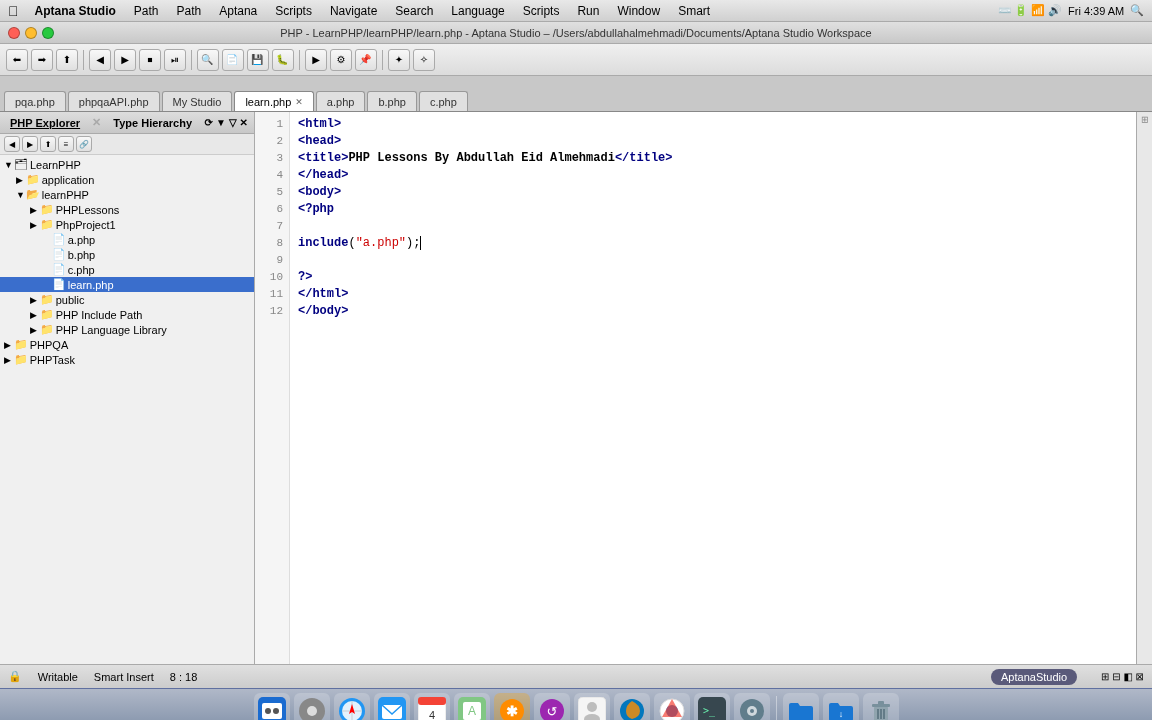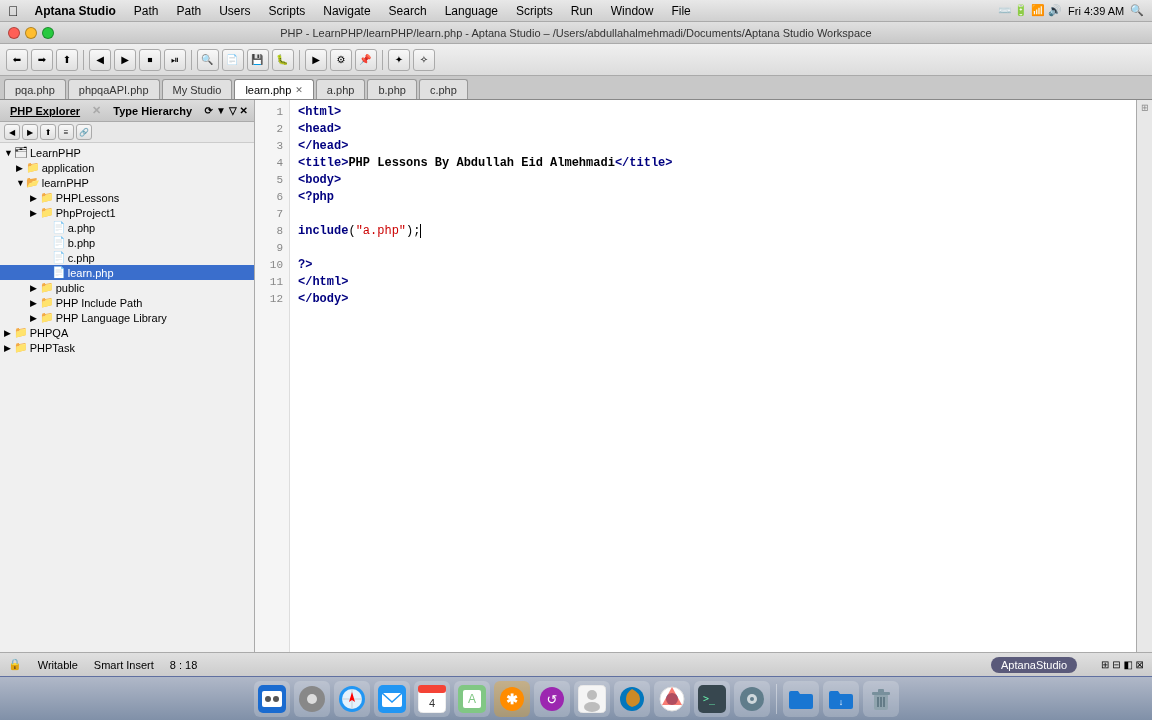--- a/index.html
+++ b/index.html
@@ -78,21 +78,21 @@
       border: 1px solid #aaa;
       border-radius: 3px;
       display: flex; align-items: center; justify-content: center;
       font-size: 10px;
       cursor: pointer;
     }
     .toolbar-separator { width: 1px; height: 20px; background: #aaa; margin: 0 2px; }
 
     
     .tabbar {
-      height: 24px;
+      height: 36px;
       background: #c8c8c8;
       display: flex;
       align-items: flex-end;
       padding: 0 4px;
       border-bottom: 1px solid #888;
     }
     .tab {
       height: 20px;
       padding: 0 10px;
       font-size: 11px;
@@ -245,29 +245,29 @@
     ::-webkit-scrollbar-thumb { background: #aaa; border-radius: 4px; }
   </style>
 </head>
 <body>
 
 <div class="menubar">
   <span class="menubar-apple"></span>
   <span class="menubar-item menubar-app">Aptana Studio</span>
   <span class="menubar-item">Path</span>
   <span class="menubar-item">Path</span>
-  <span class="menubar-item">Users</span>
+  <span class="menubar-item">Aptana</span>
   <span class="menubar-item">Scripts</span>
   <span class="menubar-item">Navigate</span>
   <span class="menubar-item">Search</span>
   <span class="menubar-item">Language</span>
   <span class="menubar-item">Scripts</span>
   <span class="menubar-item">Run</span>
   <span class="menubar-item">Window</span>
-  <span class="menubar-item">File</span>
+  <span class="menubar-item">Smart</span>
   <div class="menubar-right">
     <span>⌨️ 🔋 📶 🔊</span>
     <span>Fri 4:39 AM</span>
     <span>🔍</span>
   </div>
 </div>
 
 <div class="titlebar">
   <div class="titlebar-buttons">
     <div class="titlebar-btn btn-close"></div>
@@ -452,22 +452,22 @@
         <div class="line-number">7</div>
         <div class="line-number">8</div>
         <div class="line-number">9</div>
         <div class="line-number">10</div>
         <div class="line-number">11</div>
         <div class="line-number">12</div>
       </div>
       <div class="code-area">
         <div class="code-line"><span class="kw-tag">&lt;html&gt;</span></div>
         <div class="code-line"><span class="kw-tag">&lt;head&gt;</span></div>
+        <div class="code-line"><span class="kw-tag">&lt;title&gt;</span><span class="title-text">PHP Lessons By Abdullah Eid Almehmadi</span><span class="kw-tag">&lt;/title&gt;</span></div>
         <div class="code-line"><span class="kw-tag">&lt;/head&gt;</span></div>
-        <div class="code-line"><span class="kw-tag">&lt;title&gt;</span><span class="title-text">PHP Lessons By Abdullah Eid Almehmadi</span><span class="kw-tag">&lt;/title&gt;</span></div>
         <div class="code-line"><span class="kw-tag">&lt;body&gt;</span></div>
         <div class="code-line"><span class="kw-php">&lt;?php</span></div>
         <div class="code-line">&nbsp;</div>
         <div class="code-line"><span class="kw-include">include</span>(<span class="str-val">"a.php"</span>);<span style="border-left:1.5px solid #000; animation: blink 1s step-end infinite;"></span></div>
         <div class="code-line">&nbsp;</div>
         <div class="code-line"><span class="kw-php">?&gt;</span></div>
         <div class="code-line"><span class="kw-tag">&lt;/html&gt;</span></div>
         <div class="code-line"><span class="kw-tag">&lt;/body&gt;</span></div>
       </div>
     </div>

